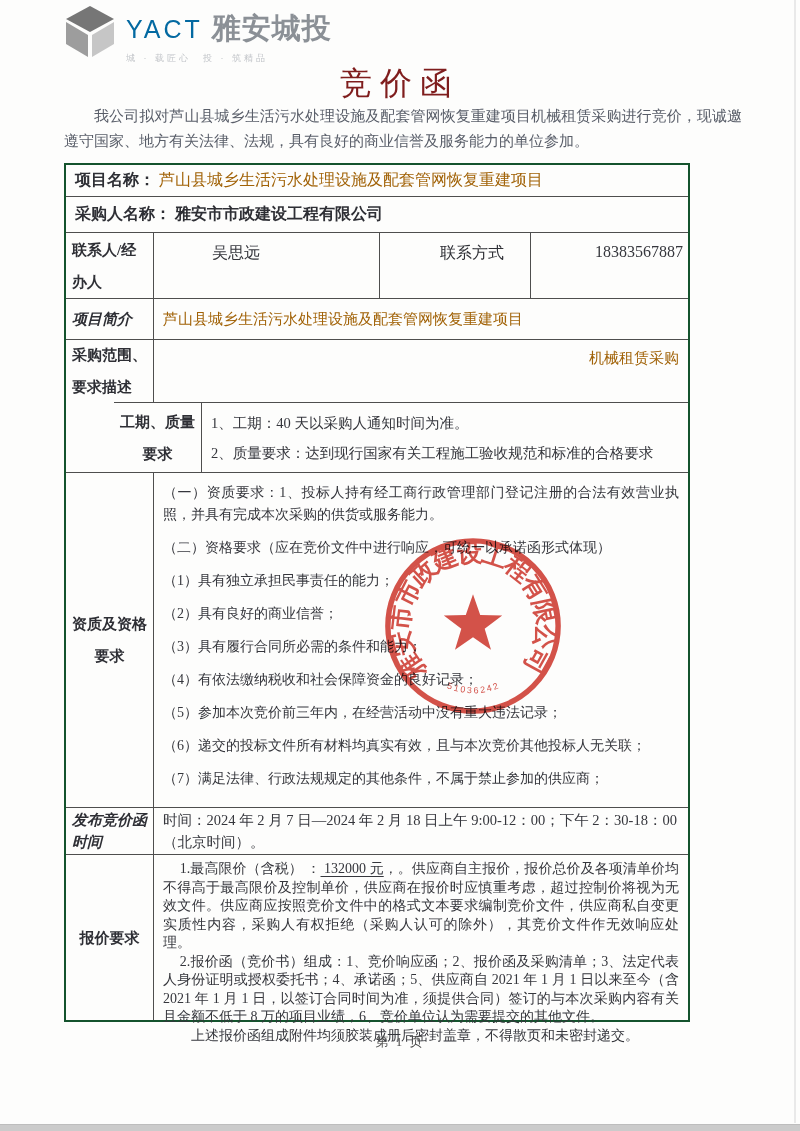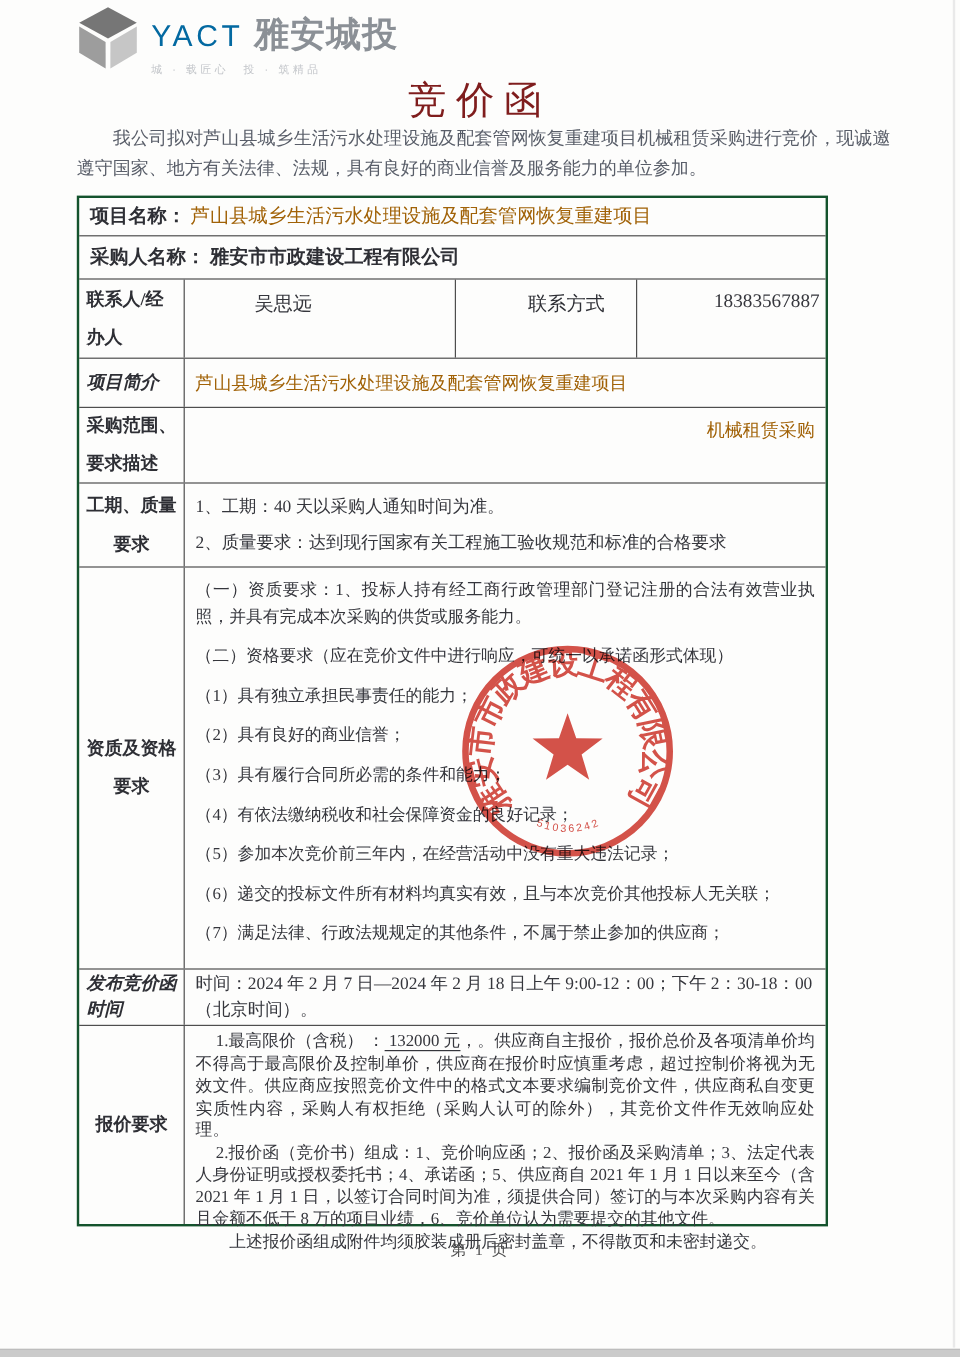--- a/index.html
+++ b/index.html
@@ -27,21 +27,21 @@
   .row:first-child { border-top:none; }
   .cell { padding:4px 9px; }
   .lab { width:88px; flex:0 0 88px; border-right:1px solid #4e4e4e; font-weight:700; color:#2e2f35;
          display:flex; flex-direction:column; justify-content:center; font-size:15px; line-height:32px; padding:2px 6px; }
   .lab.tight { line-height:22px;font-style:italic; }
   .lab.c { text-align:center; }
   .val { flex:1 1 auto; font-size:15px; }
   .inline-lab { font-weight:700; color:#2e2f35; }
   .faded { color:#a16207;text-align:right; }
   .r1 { height:31px; } .r2 { height:36px; } .r3 { height:66px;gap:48px; } .r4 { height:41px; }
-  .r5 { height:63px;gap:10px; } .r6 { height:70px; } .r7 { height:335px; } .r8 { height:47px; } .r9 { height:166px; }
+  .r5 { height:63px;gap:10px; } .r6 { height:70px;margin-left:48px; } .r7 { height:335px; } .r8 { height:47px; } .r9 { height:166px; }
   .r1 .cell, .r2 .cell { display:flex; align-items:center; gap:4px; }
   .r3 .sub { border-right:1px solid #4e4e4e; padding:10px 10px; }
   .r3 .c-name { flex:0 0 178px; }
   .r3 .c-methlab { flex:0 0 103px; padding-left:12px; }
   .r3 .c-phone { flex:1 1 auto; border-right:none; padding-left:16px; font-family:"Liberation Serif","DejaVu Serif",serif; }
   .r4 .val { display:flex; align-items:center; }
   .r5 .val { padding-top:9px; }
   .r6 .val { display:flex; flex-direction:column; justify-content:center; line-height:30px; font-size:14.5px; }
   .r7 .val { padding-top:9px; font-size:14px; }
   .q-item { line-height:22px; margin-bottom:11px; text-align:justify; }

